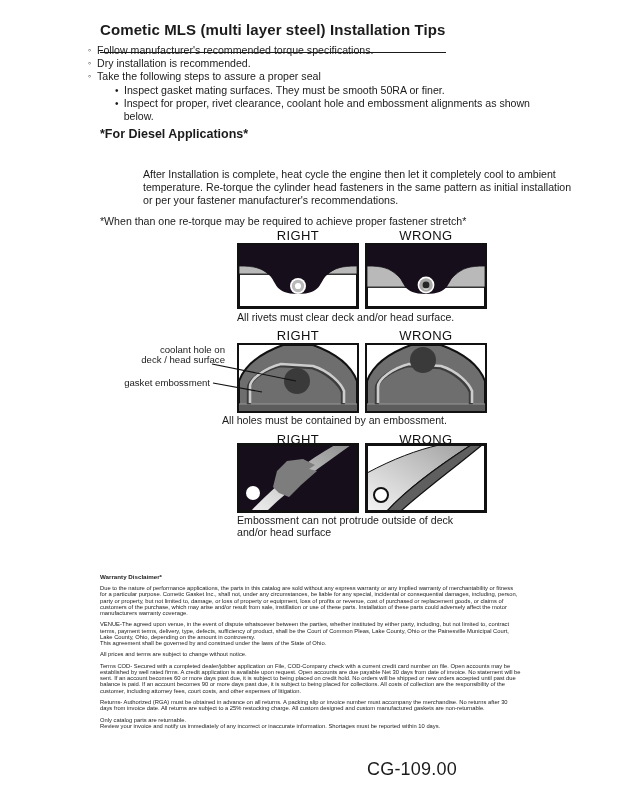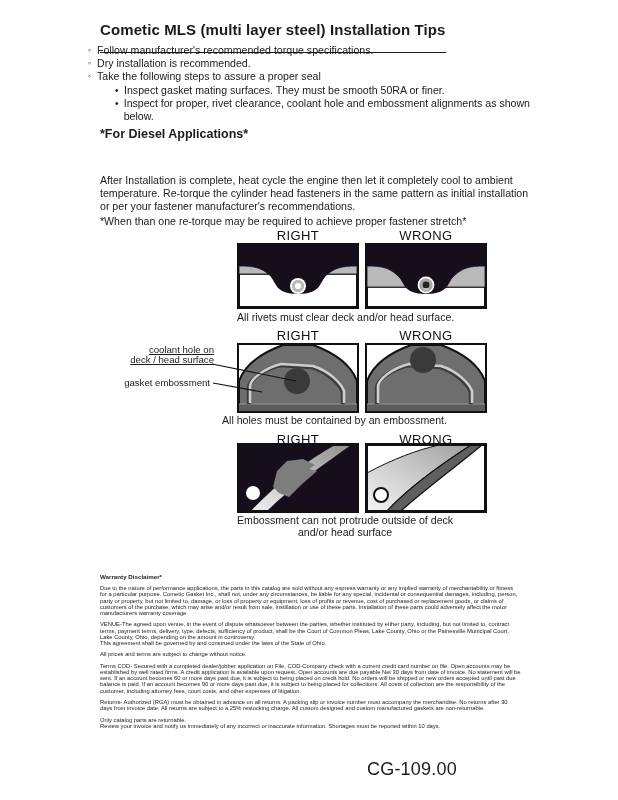--- a/index.html
+++ b/index.html
@@ -16,28 +16,28 @@
   }
   .bullets { left:88px; top:44px; width:460px; font-size:10.6px; line-height:13.2px; }
   .bullet-row { display:flex; }
   .bullet-row .mk { width:9px; font-size:9px; line-height:13.2px; }
   .sub { padding-left:27px; }
   .sub .mk { width:9px; font-size:10px; }
 
   .diesel-h { left:100px; top:116px; font-size:12.5px; font-weight:bold;margin-top:11px; }
   .para { left:100px; width:438px; font-size:10.6px; line-height:13.2px; }
   .p1 { top:133px; }
-  .p2 { top:174px; }
+  .p2 { top:168px;margin-left:43px; }
   .note { top:215px; }
 
   .figrow { position:absolute; }
   .fig-label { position:absolute; width:122px; text-align:center; font-size:13px; letter-spacing:0.4px; color:#111; }
   .figbox { position:absolute; width:122px; height:70px; }
   .figbox svg { display:block; }
-  .caption { position:absolute; font-size:10.6px; line-height:11.6px; color:#1b1b1b;text-align:center; }
+  .caption { position:absolute; font-size:10.6px; line-height:11.6px; color:#1b1b1b; }
   .callout { position:absolute; width:110px; text-align:right; font-size:9.6px; line-height:10.2px; color:#1b1b1b; }
   .overlay { position:absolute; left:0; top:0; pointer-events:none; }
 
   .warranty { left:100px; top:574px; width:421px; font-size:5.8px; line-height:6.2px; color:#222; }
   .warranty .wh { font-size:6.2px; font-weight:bold; margin-bottom:5px; }
   .warranty p { margin-bottom:5.2px; }
   .warranty .tight { margin-bottom:0; }
 
   .docnum { left:367px; top:759px; font-size:18px; letter-spacing:0.2px; }
 </style>
@@ -110,21 +110,21 @@
       </svg>
     </div>
 
     <div class="caption" style="left:7px; top:84px;">All rivets must clear deck and/or head surface.</div>
   </div>
 
   <div class="figrow" style="left:100px; top:328px; width:445px; height:102px;">
     <div class="fig-label" style="left:137px; top:0;">RIGHT</div>
     <div class="fig-label" style="left:265px; top:0;">WRONG</div>
 
-    <div class="callout" style="left:4px; top:17px;text-decoration:underline;">
+    <div class="callout" style="left:15px; top:17px;">
       <div>coolant hole on</div>
       <div>deck / head surface</div>
     </div>
     <div class="callout" style="left:0; top:50px;">gasket embossment</div>
 
     <div class="figbox" style="left:137px; top:15px;">
       <svg width="122" height="70" viewBox="0 0 122 70">
         <rect x="1.5" y="1.5" width="119" height="67" fill="#6e6e6e" stroke="#111111" stroke-width="3"></rect>
         <rect x="2" y="61" width="118" height="7" fill="#5c5c5c"></rect>
         <line x1="2" y1="61" x2="120" y2="61" stroke="#979797" stroke-width="1"></line>

